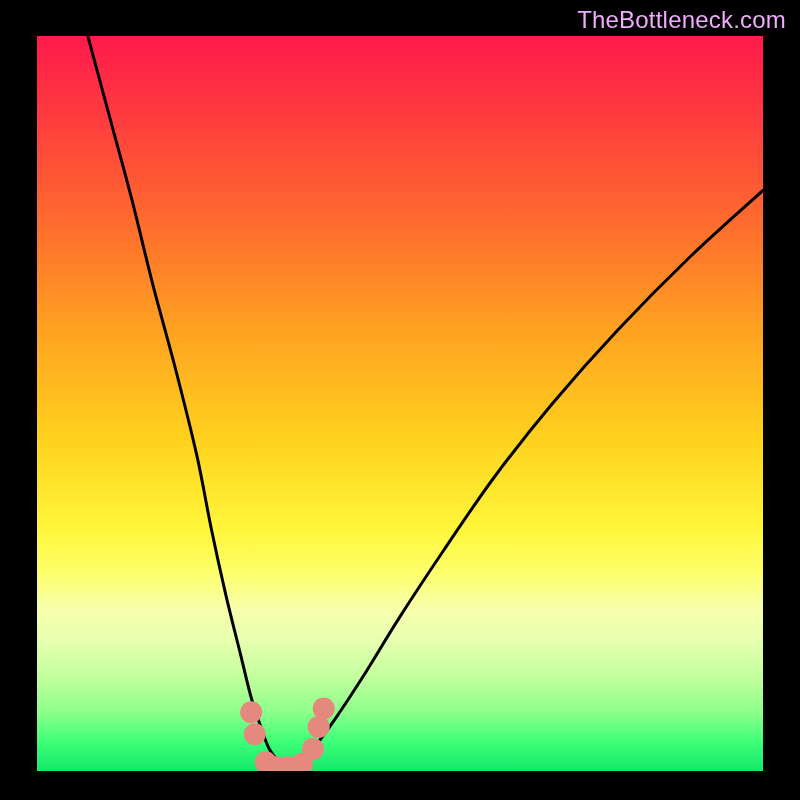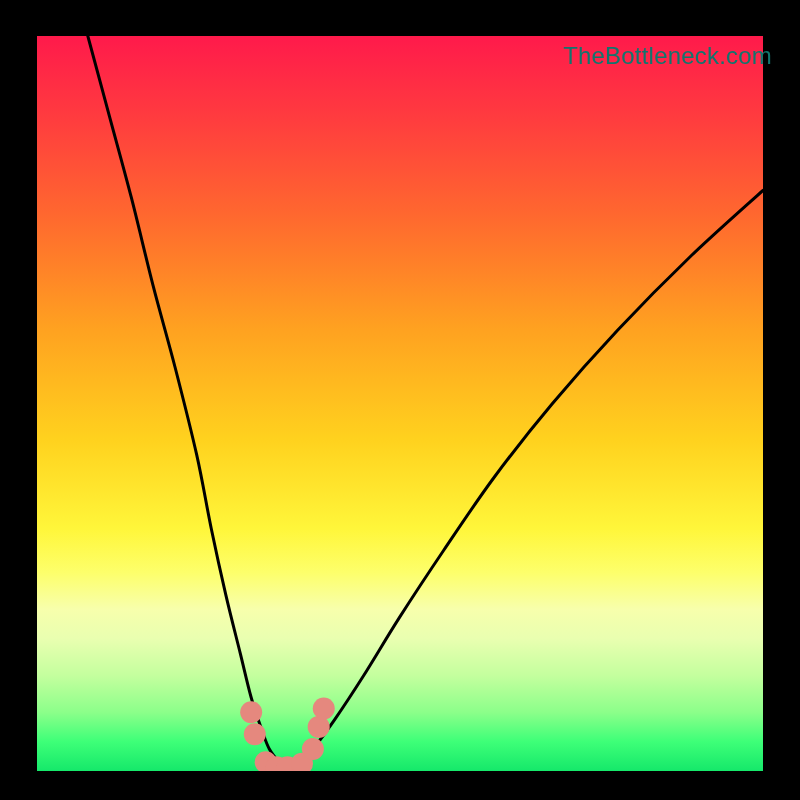--- a/index.html
+++ b/index.html
@@ -37,27 +37,26 @@
       #e9ffb0 82%,
       #c4ff9e 87%,
       #8cff8a 92%,
       #3eff78 96%,
       #15e86a 100%
     );
   }
   .watermark {
     position: absolute;
     top: 6px;
-    right: 28px;
-    color: #0f766e;
+    right: 14px;
+    color: #f0abfc;
     font-size: 24px;
     font-weight: 400;
     letter-spacing: 0.2px;
     white-space: nowrap;
-    margin-top: 36px;
   }
   svg.overlay {
     position: absolute;
     left: 0;
     top: 0;
     width: 726px;
     height: 735px;
   }
 </style>
 </head>

